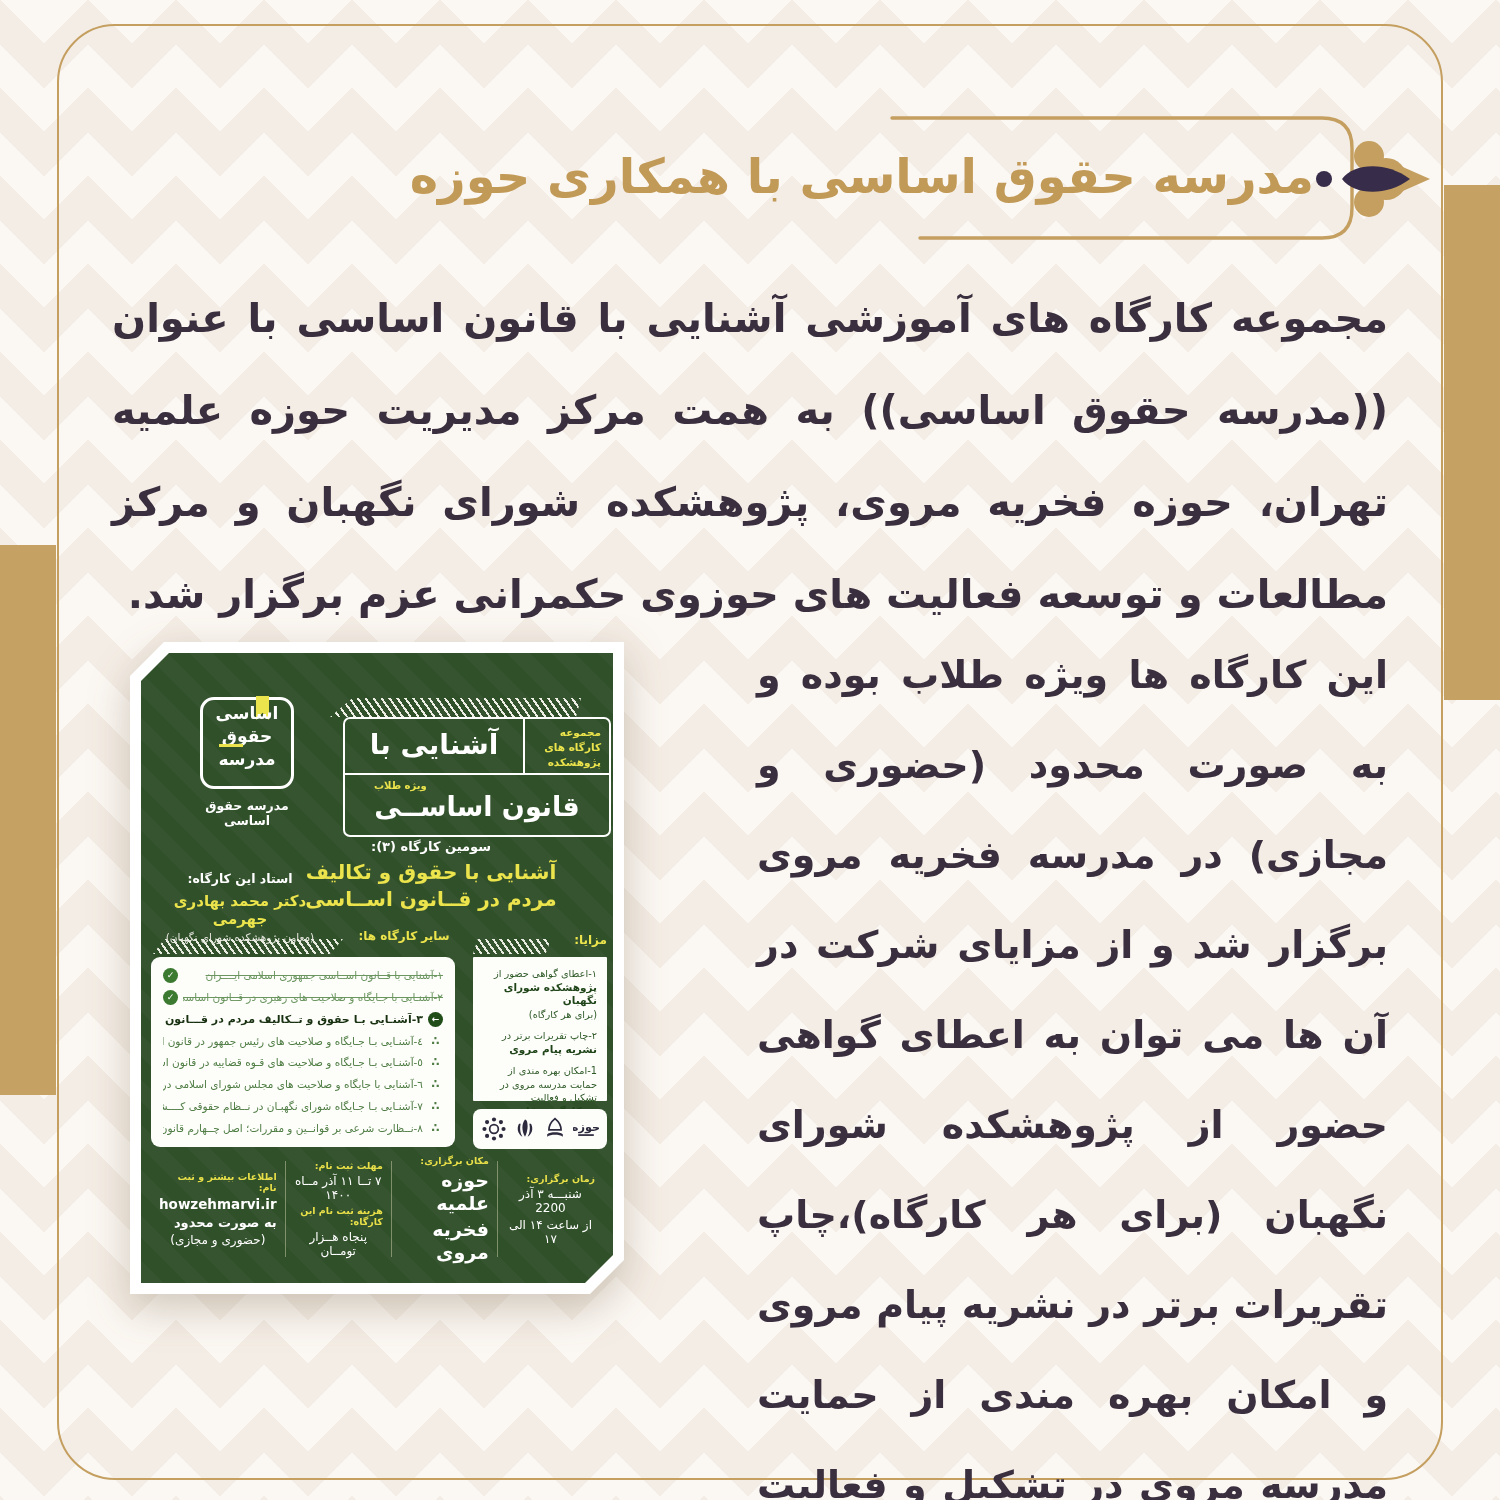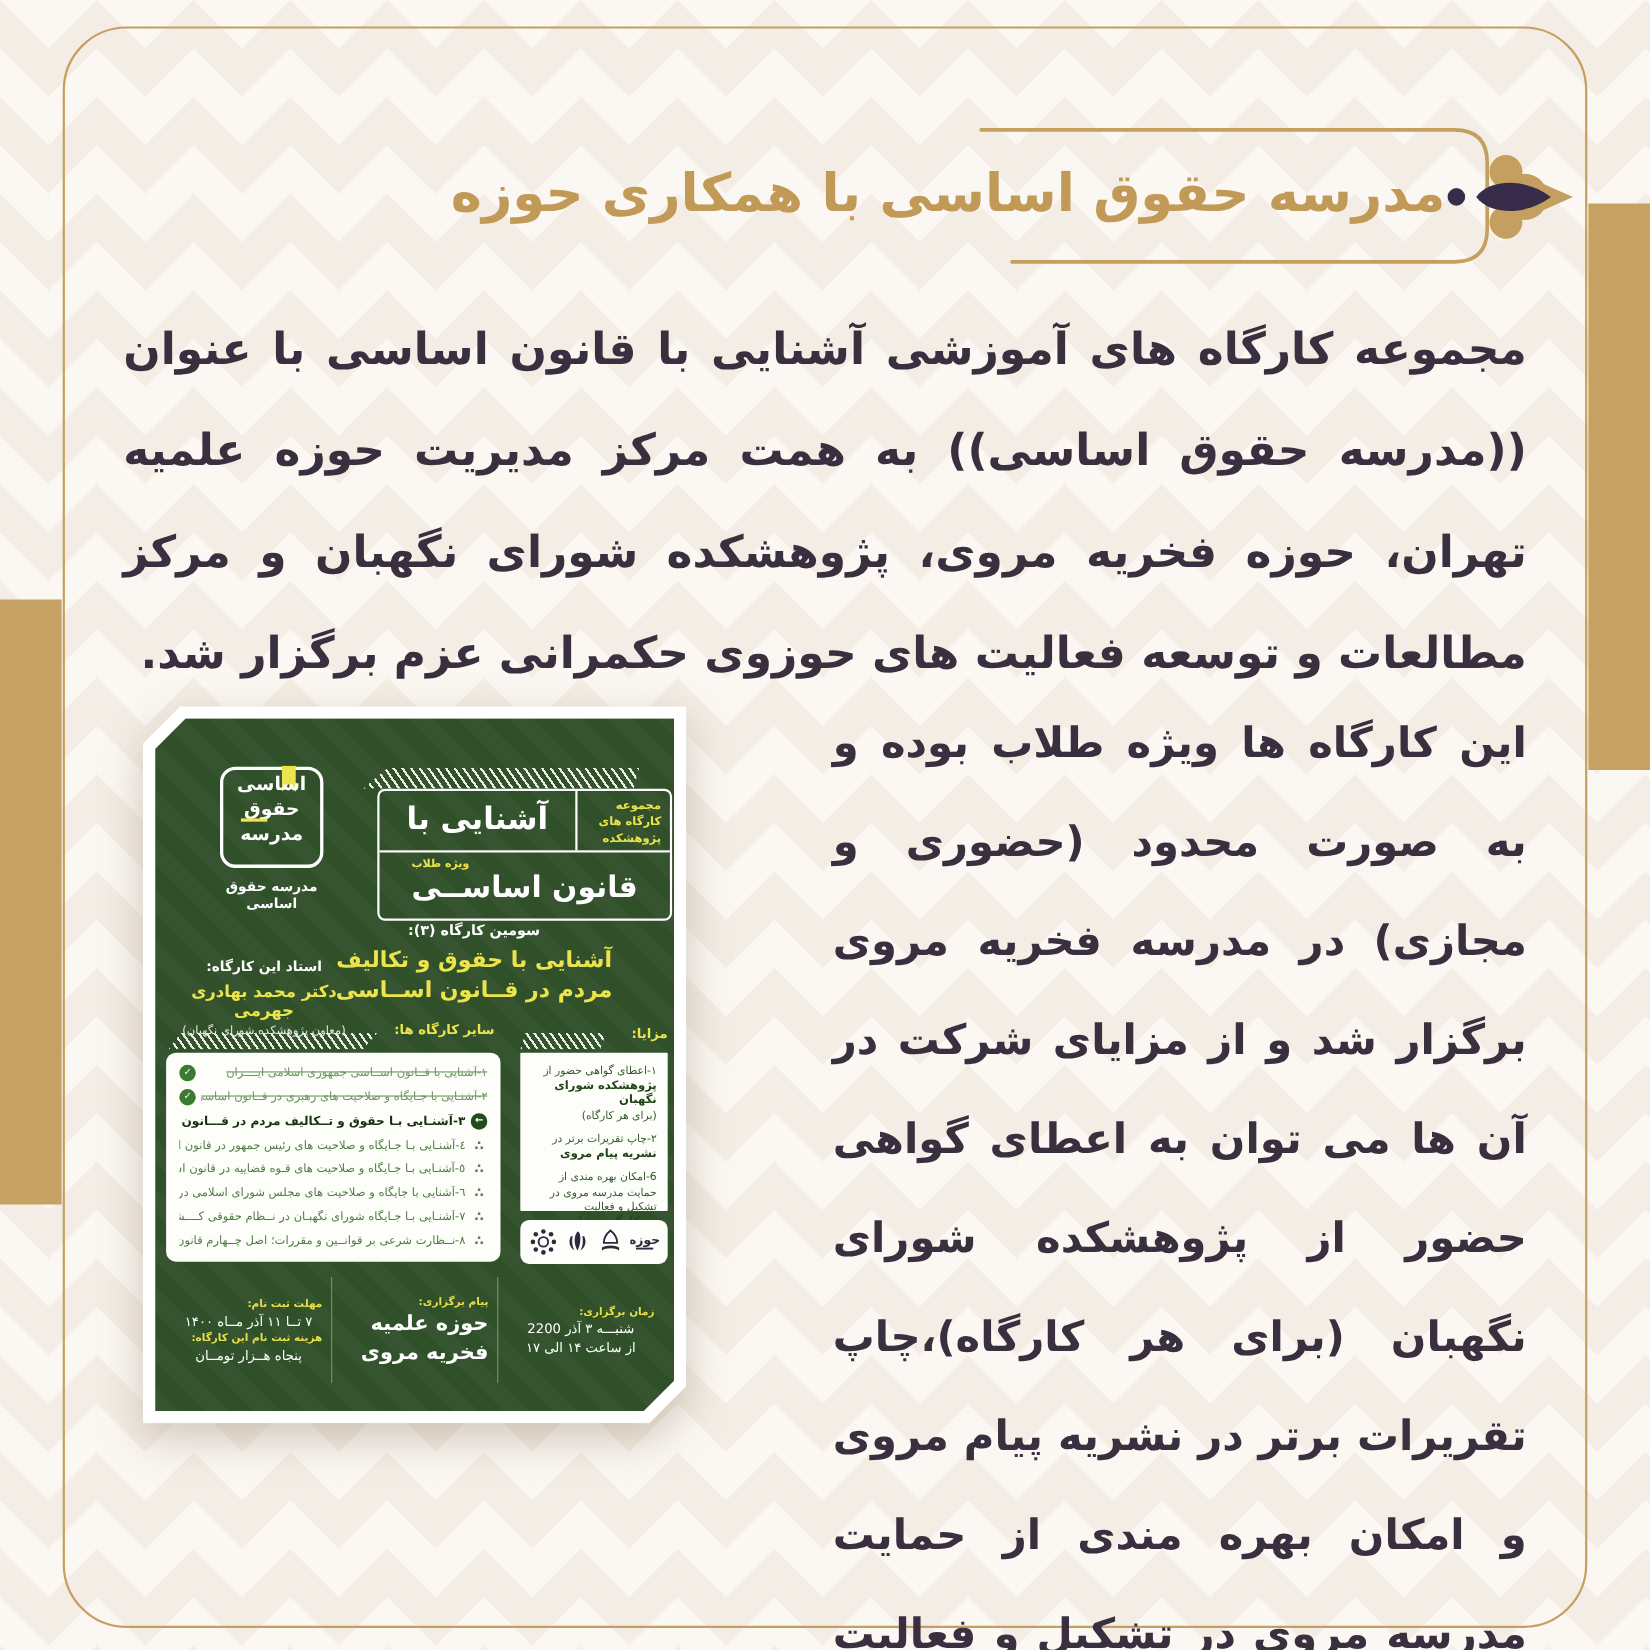--- a/index.html
+++ b/index.html
@@ -244,21 +244,21 @@
               <li class="bn-item">
                 <span class="bn-lead">۱-اعطای گواهی حضور از</span>
                 <span class="bn-strong">پژوهشکده شورای نگهبان</span>
                 <span class="bn-note">(برای هر کارگاه)</span>
               </li>
               <li class="bn-item">
                 <span class="bn-lead">۲-چاپ تقریرات برتر در</span>
                 <span class="bn-strong">نشریه پیام مروی</span>
               </li>
               <li class="bn-item">
-                <span class="bn-lead">6-امکان بهره مندی از حمایت مدرسه مروی در تشکیل و فعالیت</span>
+                <span class="bn-lead">1-امکان بهره مندی از حمایت مدرسه مروی در تشکیل و فعالیت</span>
                 <span class="bn-strong">در کارگروه قانون اساسی</span>
               </li>
             </ul>
         </div>
 
         <div class="p-logos-box">
           <svg class="pl-ic" viewBox="0 0 30 30">
             <text x="15" y="17" text-anchor="middle" font-size="13" font-weight="bold" fill="#2e2a3e">حوزه</text>
             <rect x="6" y="21" width="18" height="2" fill="#2e2a3e"></rect>
           </svg>
@@ -286,28 +286,34 @@
           </svg>
         </div>
 
         <div class="p-footer">
             <div class="f-col">
               <div class="f-label">زمان برگزاری:</div>
               <div class="f-normal">شنبـــه ۳ آذر 2200</div>
               <div class="f-normal">از ساعت ۱۴ الی ۱۷</div>
             </div>
             <div class="f-col">
-              <div class="f-label">پیام برگزاری:</div>
+              <div class="f-label">مکان برگزاری:</div>
               <div class="f-big">حوزه علمیه</div>
               <div class="f-big">فخریه مروی</div>
             </div>
             <div class="f-col">
               <div class="f-label">مهلت ثبت نام:</div>
               <div class="f-normal">۷ تــا ۱۱ آذر مــاه ۱۴۰۰</div>
               <div class="f-label">هزینه ثبت نام این کارگاه:</div>
               <div class="f-normal">پنجاه هــزار تومــان</div>
             </div>
+            <div class="f-col">
+              <div class="f-label">اطلاعات بیشتر و ثبت نام:</div>
+              <div class="f-latin">howzehmarvi.ir</div>
+              <div class="f-bold">به صورت محدود</div>
+              <div class="f-normal">(حضوری و مجازی)</div>
+            </div>
           </div>
 
       </div>
     </div>
   </div>
 </div>
 
 </body></html>

